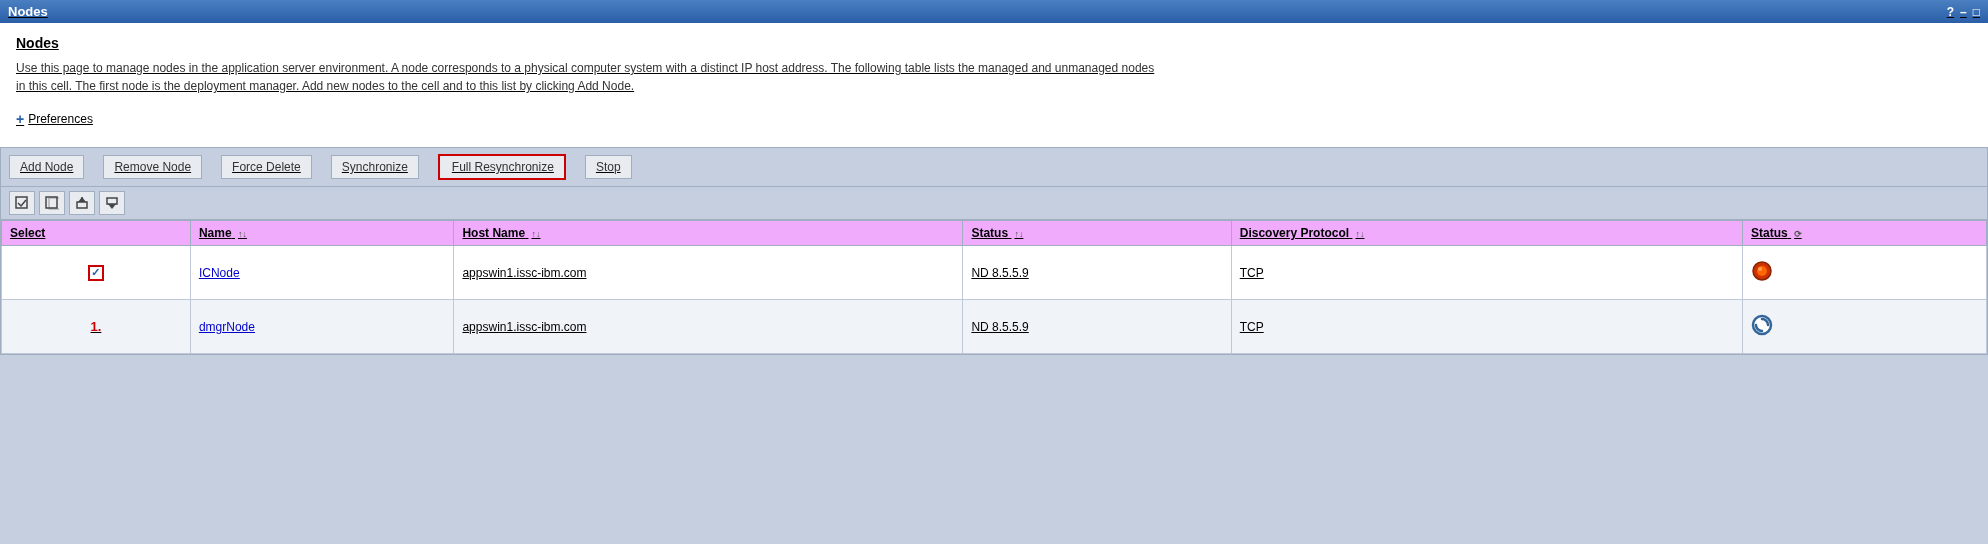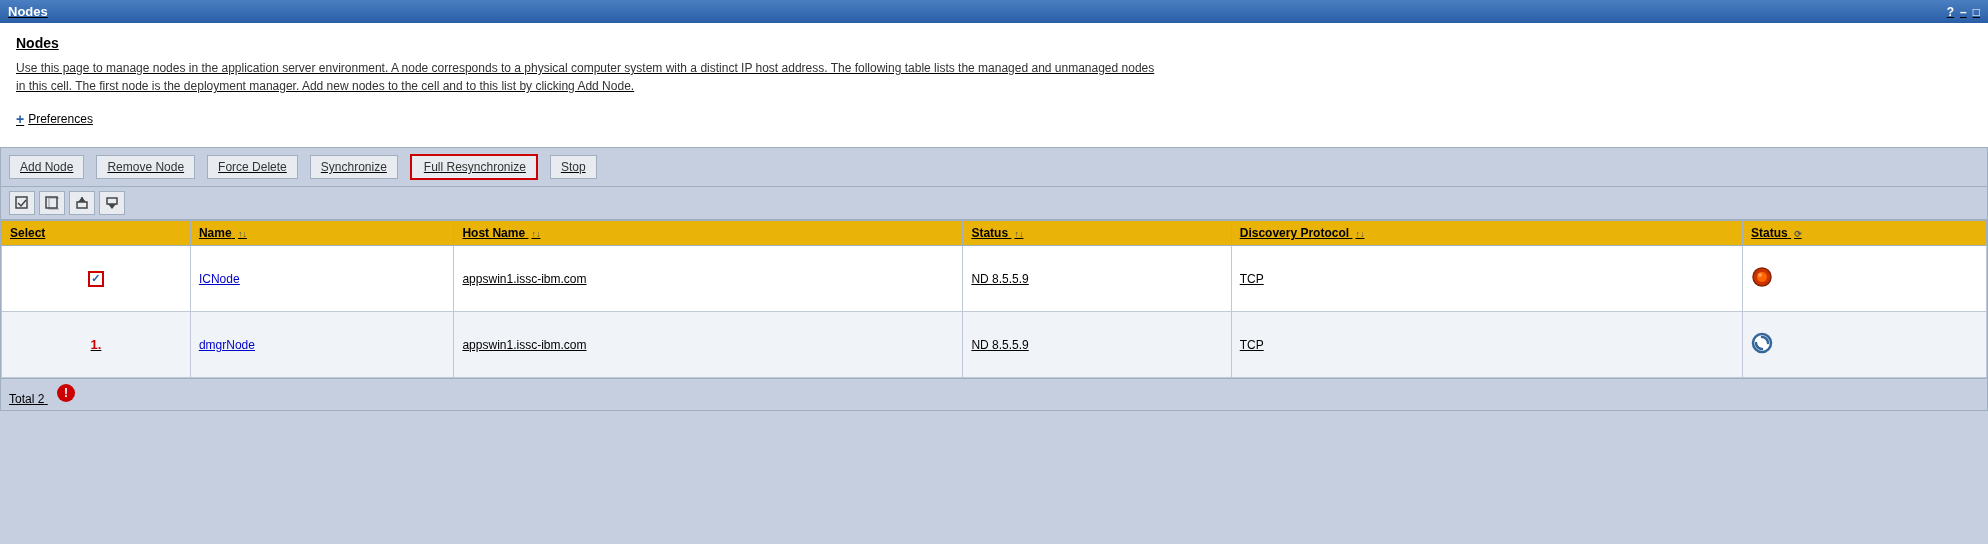--- a/index.html
+++ b/index.html
@@ -62,21 +62,21 @@
 
     .toolbar-section {
       background: #c5cfe0;
       border: 1px solid #a0afc0;
       padding: 6px 8px;
       margin-bottom: 0;
     }
 
     .button-row {
       display: flex;
-      gap: 12px;
+      gap: 19px;
       align-items: center;
     }
 
     .toolbar-btn {
       background: #e8ecf0;
       border: 1px solid #a0afc0;
       padding: 4px 10px;
       font-size: 12px;
       cursor: pointer;
       color: #333;
@@ -117,21 +117,21 @@
       border-top: none;
     }
 
     table {
       width: 100%;
       border-collapse: collapse;
       font-size: 12px;
     }
 
     thead tr {
-      background: #eab308;
+      background: #f0abfc;
     }
 
     thead th {
       border: 1px solid #a0afc0;
       padding: 5px 8px;
       text-align: left;
       font-weight: bold;
       font-size: 12px;
       white-space: nowrap;
     }
@@ -145,21 +145,21 @@
     .administer-row td {
       background: #e8ecf0;
       padding: 4px 8px;
       font-size: 12px;
       font-style: italic;
       border: 1px solid #a0afc0;
     }
 
     tbody tr td {
       border: 1px solid #c0c8d8;
-      padding: 20px 8px;
+      padding: 14px 8px;
       vertical-align: middle;
     }
 
     tbody tr:nth-child(even) td {
       background: #f0f4f8;
     }
 
     tbody tr:nth-child(odd) td {
       background: white;
     }
@@ -355,22 +355,13 @@
               <circle cx="11" cy="11" r="9" fill="white" stroke="#336699" stroke-width="2.5"></circle>
               <path d="M 11 5 A 6 6 0 0 1 17 11" fill="none" stroke="#336699" stroke-width="2.5" stroke-linecap="round"></path>
               <path d="M 11 17 A 6 6 0 0 1 5 11" fill="none" stroke="#336699" stroke-width="2.5" stroke-linecap="round"></path>
             </svg>
           </td>
         </tr>
       </tbody>
     </table>
   </div>
 
-  <div class="total-row">
-    <span>Total 2</span>
-    <span style="position: relative; display: inline-block; margin-left: 8px;">
-      <svg width="20" height="20" viewBox="0 0 20 20">
-        <circle cx="10" cy="10" r="9" fill="#cc0000"></circle>
-        <text x="10" y="14" text-anchor="middle" fill="white" font-size="12" font-weight="bold">!</text>
-      </svg>
-    </span>
-  </div>
 </div>
 
 </body></html>

